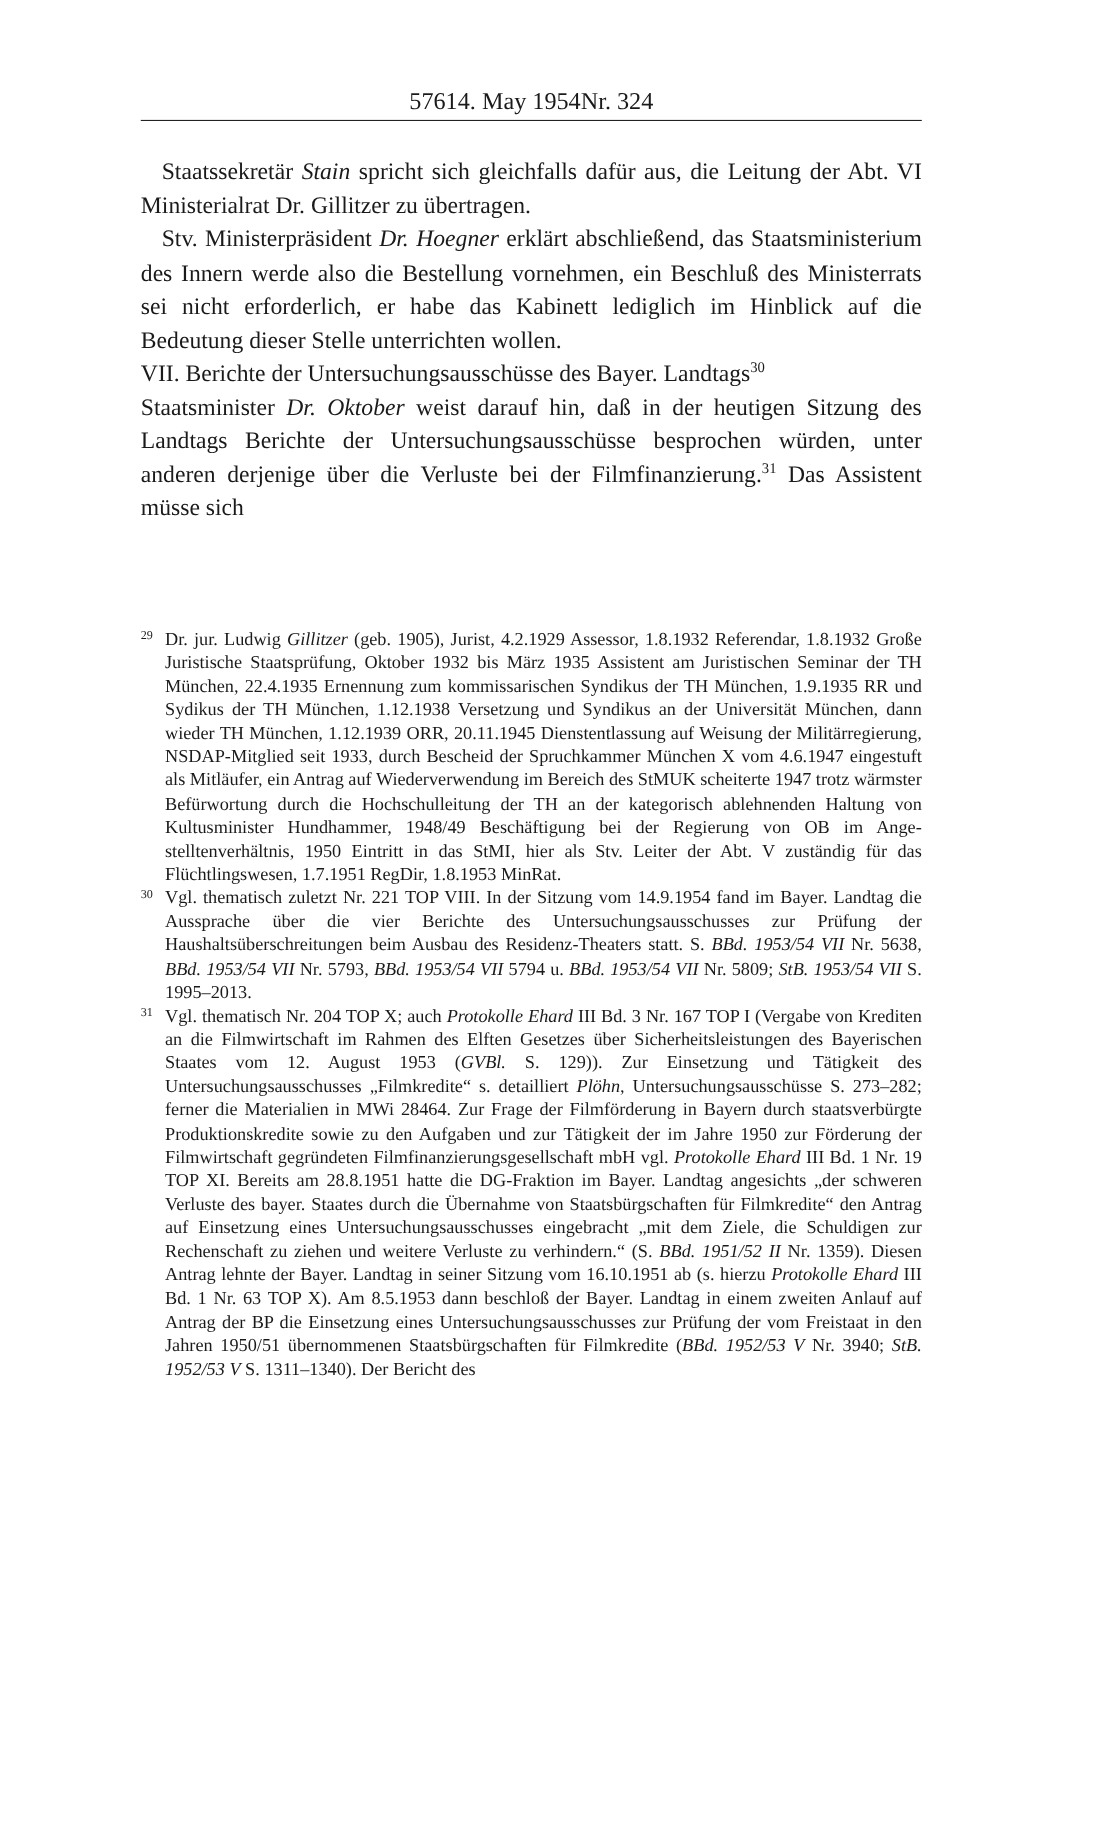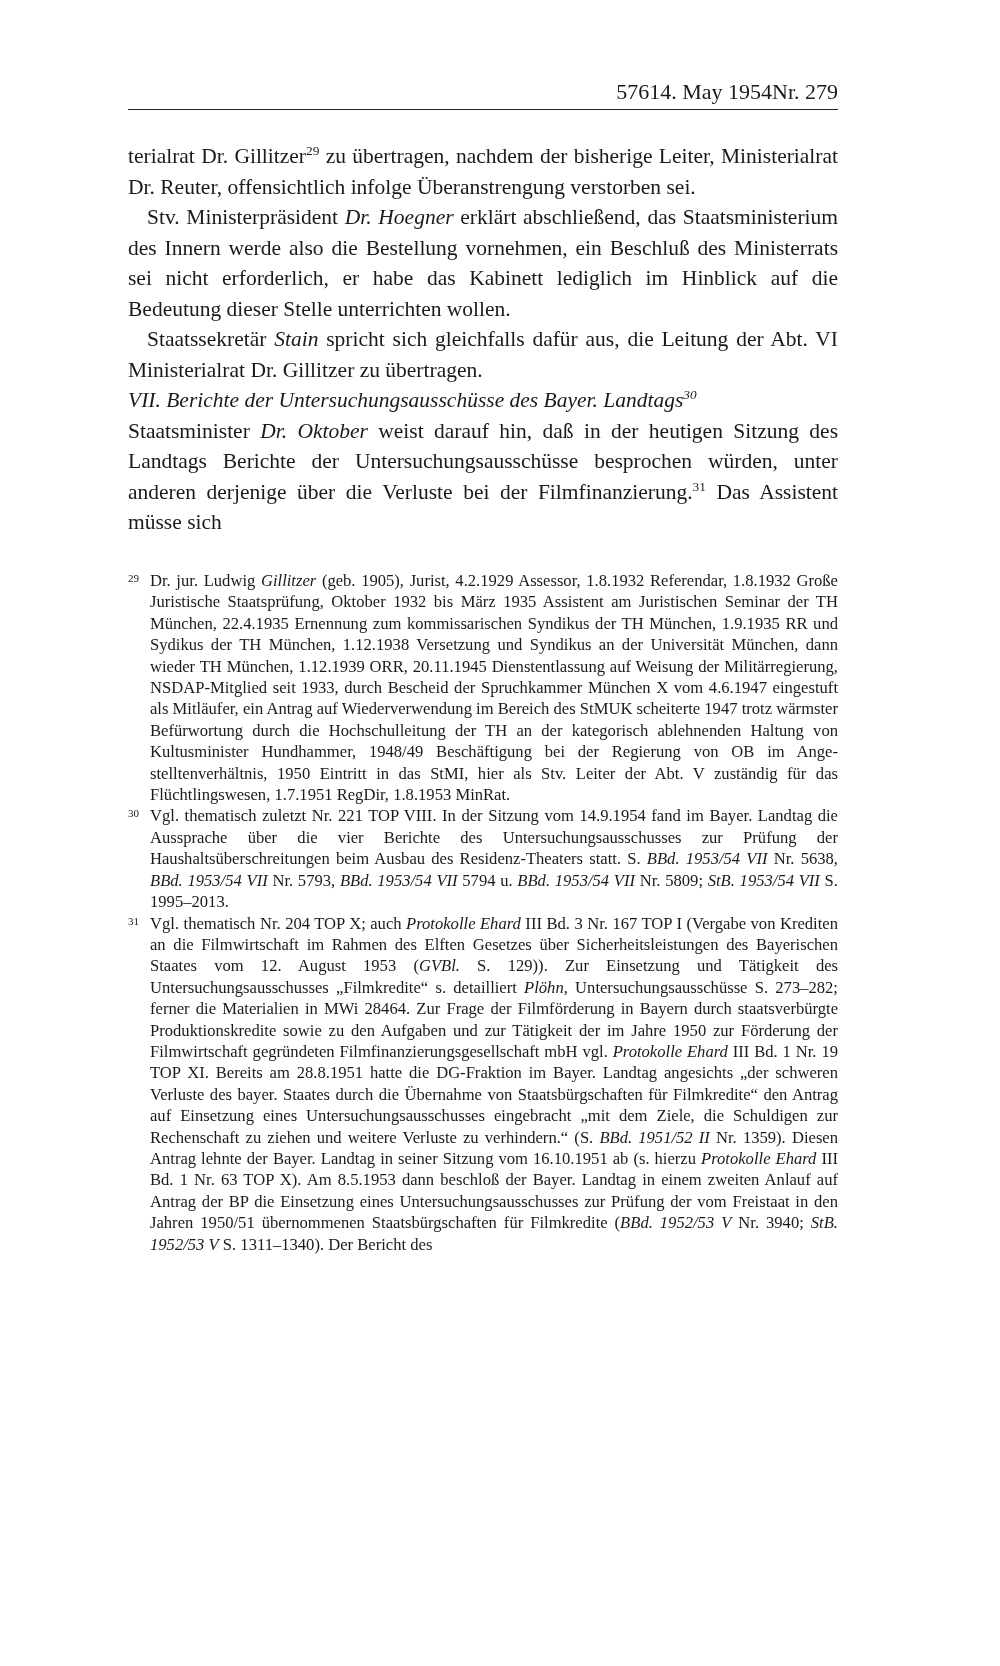--- a/index.html
+++ b/index.html
@@ -1,45 +1,44 @@
 <!DOCTYPE html>
 <html><head>
 <meta charset="utf-8">
 <style>
   html, body { margin: 0; padding: 0; background: #ffffff; }
   body { width: 1000px; height: 1666px; position: relative; overflow: hidden; color: #1a1a1a; font-family: "Liberation Serif", "DejaVu Serif", serif; }
   .page { position: absolute; left: 128px; top: 78px; width: 710px; }
-  .running-head { display: flex; justify-content: flex-end; align-items: baseline; font-size: 22px; line-height: 28px; padding-bottom: 3px; border-bottom: 1.2px solid #222; }
+  .running-head { display: flex; justify-content: center; align-items: baseline; font-size: 22px; line-height: 28px; padding-bottom: 3px; border-bottom: 1.2px solid #222; }
   .running-head span { display: block; }
   .body-text { margin-top: 31px; font-size: 21.5px; line-height: 30.5px; text-align: justify; hyphens: manual; }
   .body-text p { margin: 0; }
   .body-text p.indent { text-indent: 19px; }
-  .section-title { margin-top: 10px; font-style: italic; }
+  .section-title { margin-top: 10px; }
   sup { font-size: 0.62em; line-height: 0; vertical-align: 0.62em; }
   i { font-style: italic; }
   .footnotes { position: absolute; left: 128px; top: 570px; width: 710px; font-size: 16.6px; line-height: 21.4px; text-align: justify; }
   .fn { position: relative; padding-left: 22px; margin: 0; }
   .fn .fn-num { position: absolute; left: 0; top: -1px; font-size: 11px; line-height: 18px; }
 </style>
 </head>
 <body>
 
 <div class="page">
   <div class="running-head">
     <span>576</span>
     <span>14. May 1954</span>
-    <span>Nr. 279</span>
+    <span>Nr. 324</span>
   </div>
 
   <div class="body-text">
-    <p><span>terialrat Dr. Gillitzer</span><sup>29</sup><span> zu übertragen, nachdem der bisherige Leiter, Ministeri­alrat Dr. Reuter, offensichtlich infolge Überanstrengung verstorben sei.</span></p>
+
+    <p class="indent"><span>Staatssekretär </span><i>Stain</i><span> spricht sich gleichfalls dafür aus, die Leitung der Abt. VI Ministerialrat Dr. Gillitzer zu übertragen.</span></p>
 
     <p class="indent"><span>Stv. Ministerpräsident </span><i>Dr. Hoegner</i><span> erklärt abschließend, das Staatsministe­rium des Innern werde also die Bestellung vornehmen, ein Beschluß des Minis­terrats sei nicht erforderlich, er habe das Kabinett lediglich im Hinblick auf die Bedeutung dieser Stelle unterrichten wollen.</span></p>
-
-    <p class="indent"><span>Staatssekretär </span><i>Stain</i><span> spricht sich gleichfalls dafür aus, die Leitung der Abt. VI Ministerialrat Dr. Gillitzer zu übertragen.</span></p>
 
     <p class="section-title"><span>VII. Berichte der Untersuchungsausschüsse des Bayer. Landtags</span><sup>30</sup></p>
 
     <p><span>Staatsminister </span><i>Dr. Oktober</i><span> weist darauf hin, daß in der heutigen Sitzung des Land­tags Berichte der Untersuchungsausschüsse besprochen würden, unter anderen derjenige über die Verluste bei der Filmfinanzierung.</span><sup>31</sup><span> Das Assistent müsse sich</span></p>
   </div>
 </div>
 
 <div class="footnotes">
   <p class="fn">
     <span class="fn-num">29</span>

